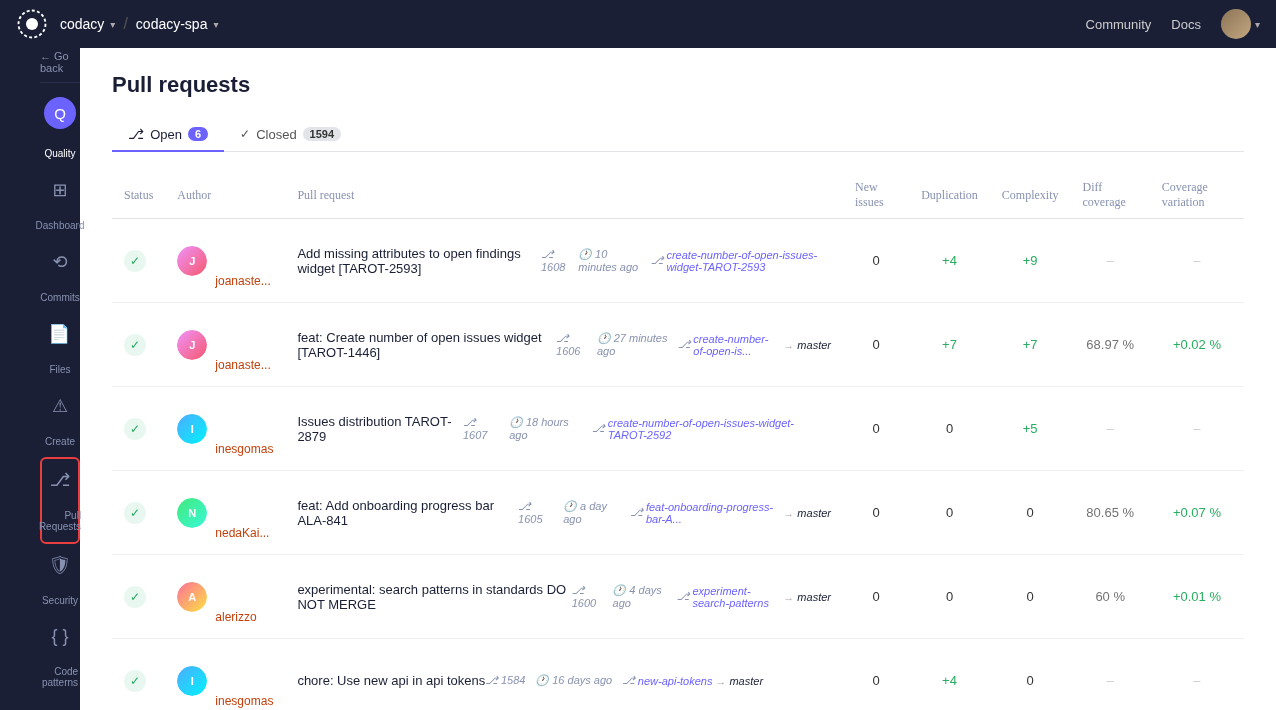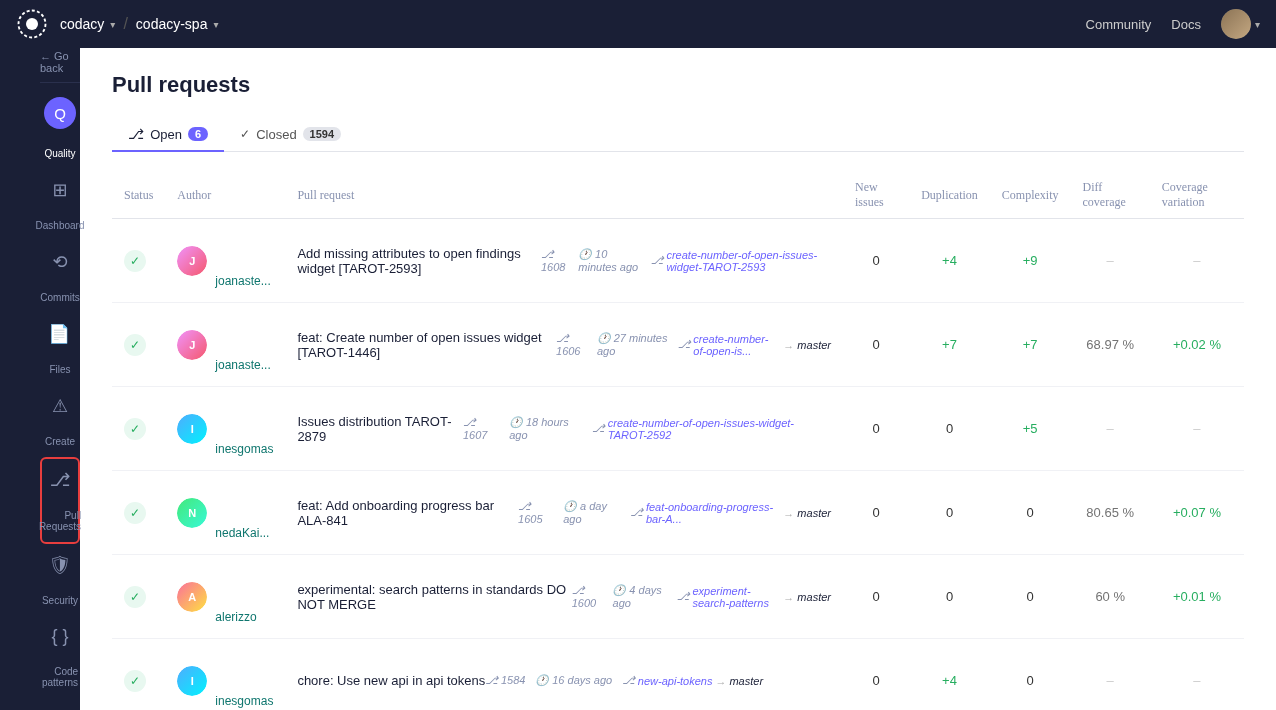--- a/index.html
+++ b/index.html
@@ -172,21 +172,21 @@
       display: flex; align-items: center; justify-content: center;
       color: #27ae60; font-size: 12px;
     }
     .author-cell {
       display: flex; align-items: center; gap: 8px;
     }
     .author-avatar {
       width: 30px; height: 30px; border-radius: 50%;
       overflow: hidden; flex-shrink: 0;
     }
-    .author-name { color: #0f766e; font-size: 12px; margin-top: 41px; }
+    .author-name { color: #c2410c; font-size: 12px; margin-top: 41px; }
     .pr-info { display: flex; flex-direction: row; }
     .pr-title { color: #1a1f36; font-size: 13px; font-weight: 500; }
     .pr-meta {
       display: flex; align-items: center; gap: 10px;
       font-size: 11px; color: #8892b0;
     }
     .pr-meta span { display: flex; align-items: center; gap: 3px; font-style: italic; }
     .pr-meta .branch-link { color: #6c63ff; }
     .pr-meta .arrow { color: #aaa; }
     .pr-meta .target-branch { color: #1a1f36; font-weight: 500; text-align: right; }

